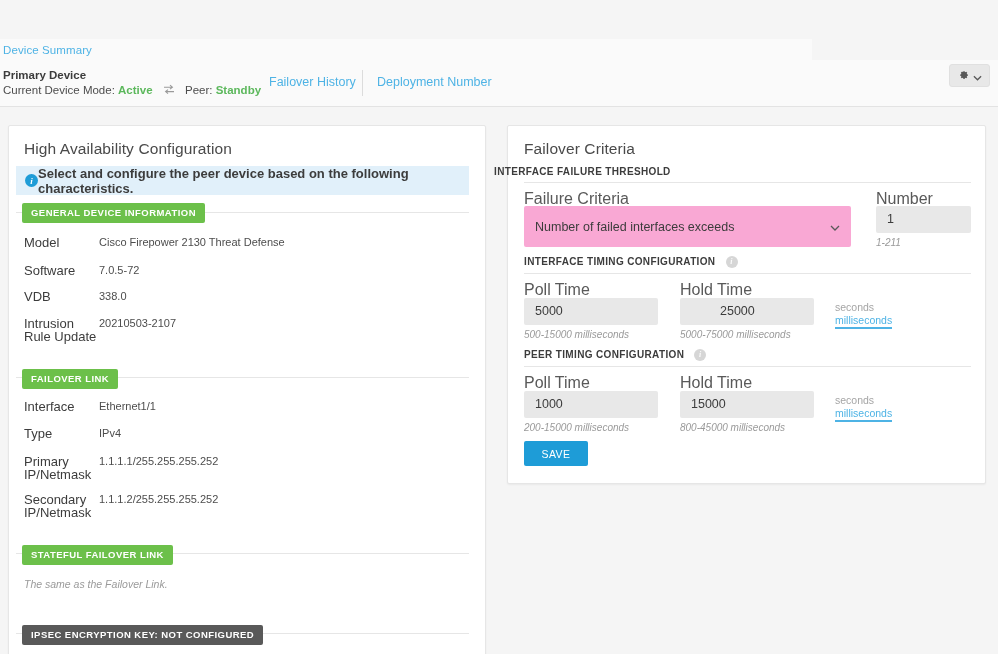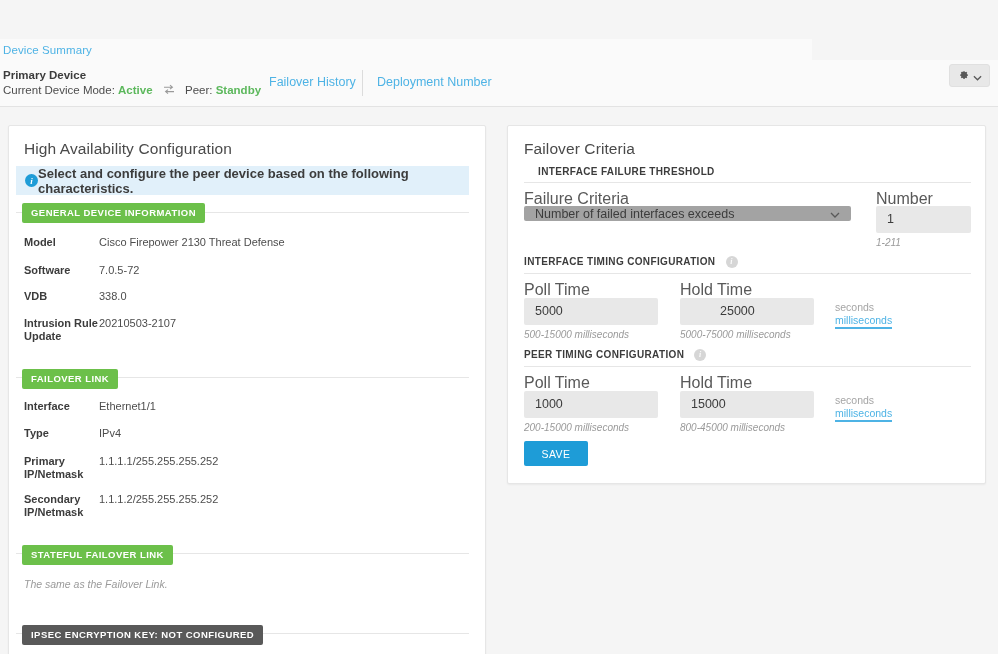--- a/index.html
+++ b/index.html
@@ -91,21 +91,21 @@
     width: 453px;
   }
   .badge {
     position: absolute; font-size: 9.5px; font-weight: bold; color: #fff;
     letter-spacing: .45px; padding: 4px 9px 5px 9px; border-radius: 2px;
   }
   .badge.green { background: #6cc04a; }
   .badge.dark  { background: #595959; }
 
   .kv-key {
-    position: absolute; font-size: 11px; font-weight: bold; color: #3c3c3c;
+    position: absolute; font-size: 13px; font-weight: normal; color: #3c3c3c;
     line-height: 13px; width: 74px;
   }
   .kv-val {
     position: absolute; left: 99px; font-size: 11px; color: #4d4d4d;
     line-height: 13px;
   }
   .note-italic {
     position: absolute; left: 24px; font-size: 10.5px; font-style: italic;
     color: #9a9a9a;
   }
@@ -125,21 +125,21 @@
   .fld-label { position: absolute; font-size: 16px; color: #595959; }
   .fld {
     position: absolute; background: #e8e8e8; border: none; border-radius: 2px;
     font-size: 12.5px; color: #3c3c3c; padding: 0 11px;
     font-family: "Liberation Sans", sans-serif;
     height: 27px; line-height: 27px;
   }
   .fld-hint { position: absolute; font-size: 10px; font-style: italic; color: #9a9a9a; }
   .sel-wrap { position: absolute; }
   .sel-box {
-    background: #a3a3a3; border-radius: 2px; height: 15px;
+    background: #f9a8d4; border-radius: 2px; height: 41px;
     display: flex; align-items: center; padding: 0 11px;
     font-size: 12.5px; color: #3c3c3c; cursor: pointer;
   }
   .sel-box .caret { margin-left: auto; }
   .unit-sec {
     position: absolute; font-size: 10.5px; color: #a5a5a5; cursor: pointer;
   }
   .unit-ms {
     position: absolute; font-size: 10.5px; color: #4eb3e5; cursor: pointer;
     border-bottom: 2px solid #4eb3e5; padding-bottom: 1px;
@@ -231,21 +231,21 @@
 <div class="badge green" style="left:22px; top:545px;">STATEFUL FAILOVER LINK</div>
 <div class="note-italic" style="top:578px;">The same as the Failover Link.</div>
 
 <div class="sec-rule" style="top:633px;"></div>
 <div class="badge dark" style="left:22px; top:625px;">IPSEC ENCRYPTION KEY: NOT CONFIGURED</div>
 
 <div class="card" id="right-card"></div>
 
 <div style="position:absolute; left:524px; top:140px;" class="card-title">Failover Criteria</div>
 
-<div class="sub-head" style="left:538px; top:166px;">INTERFACE FAILURE THRESHOLD</div>
+<div class="sub-head" style="left:494px; top:166px;">INTERFACE FAILURE THRESHOLD</div>
 <div class="r-rule" style="top:182px;"></div>
 
 <div class="fld-label" style="left:524px; top:190px;">Failure Criteria</div>
 <div class="sel-wrap" style="left:524px; top:206px; width:327px;">
   <div class="sel-box">
     <span>Number of failed interfaces exceeds</span>
     <span class="caret">
       <svg width="10" height="6" viewBox="0 0 10 6">
           <path d="M1 1 L5 5 L9 1" fill="none" stroke="#595959" stroke-width="1.3"></path>
         </svg>

